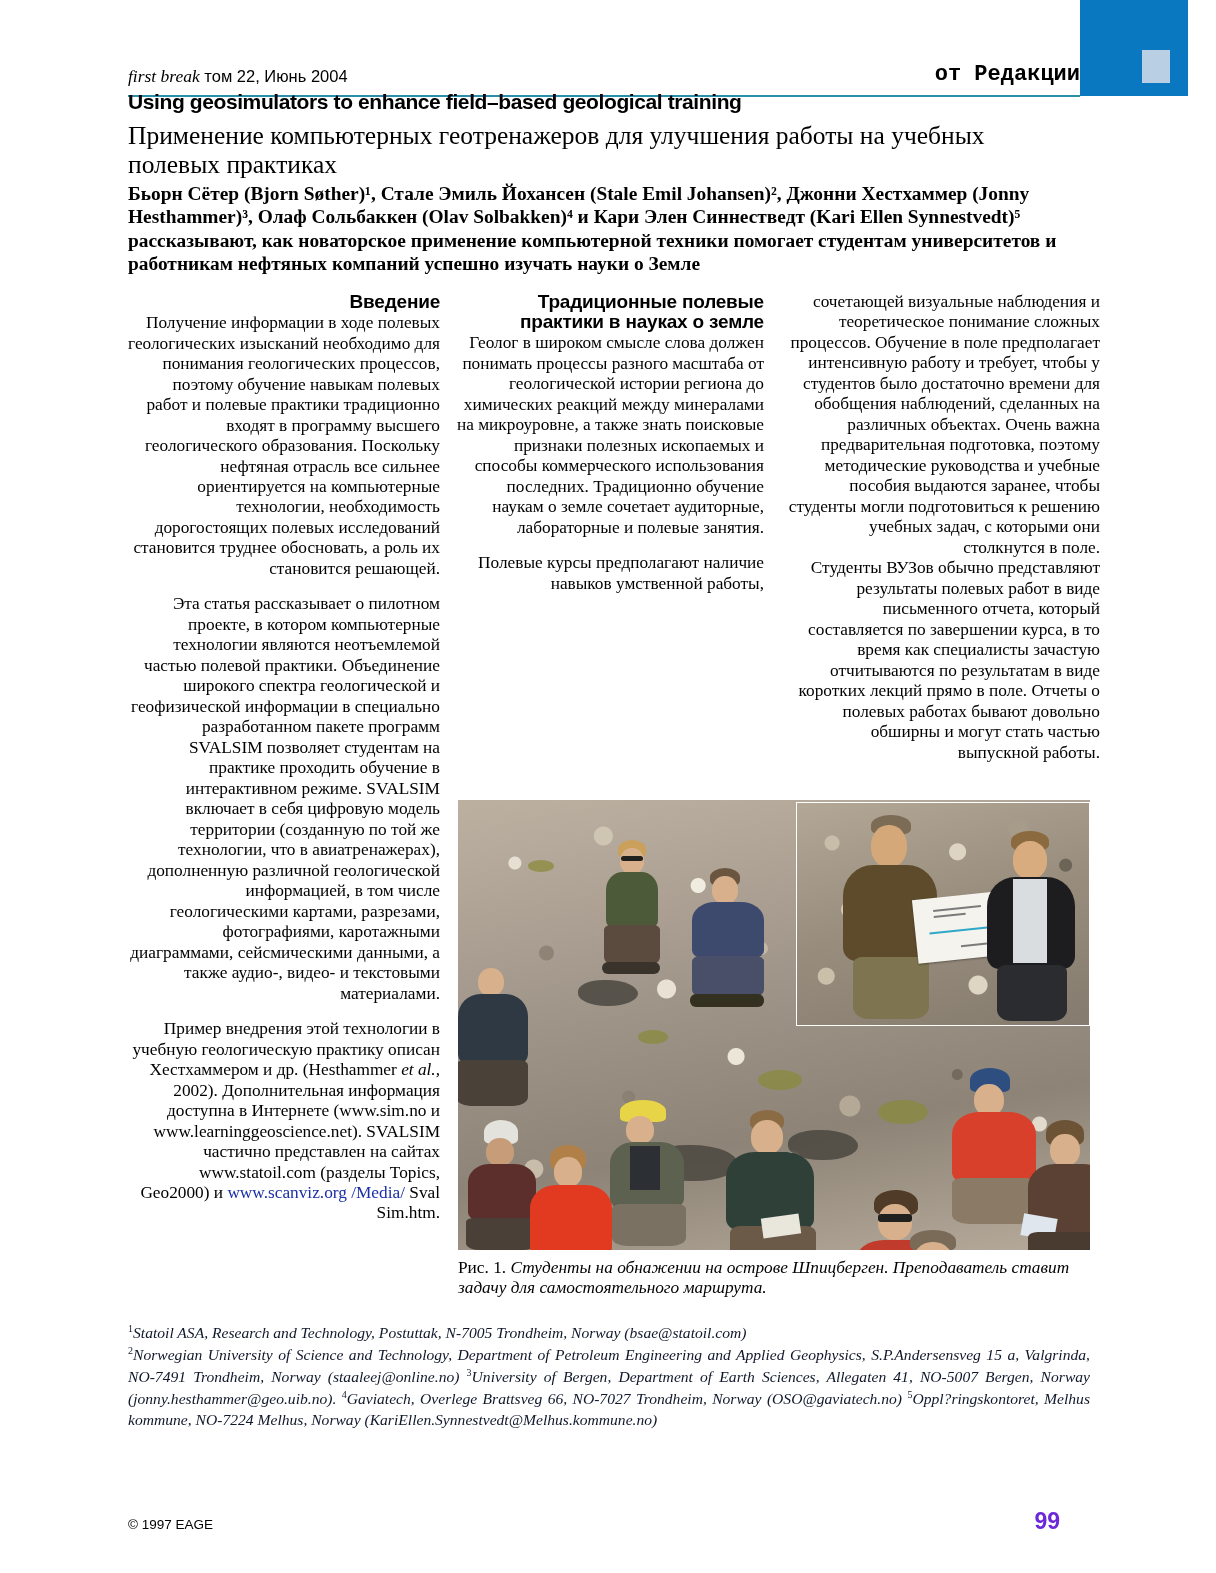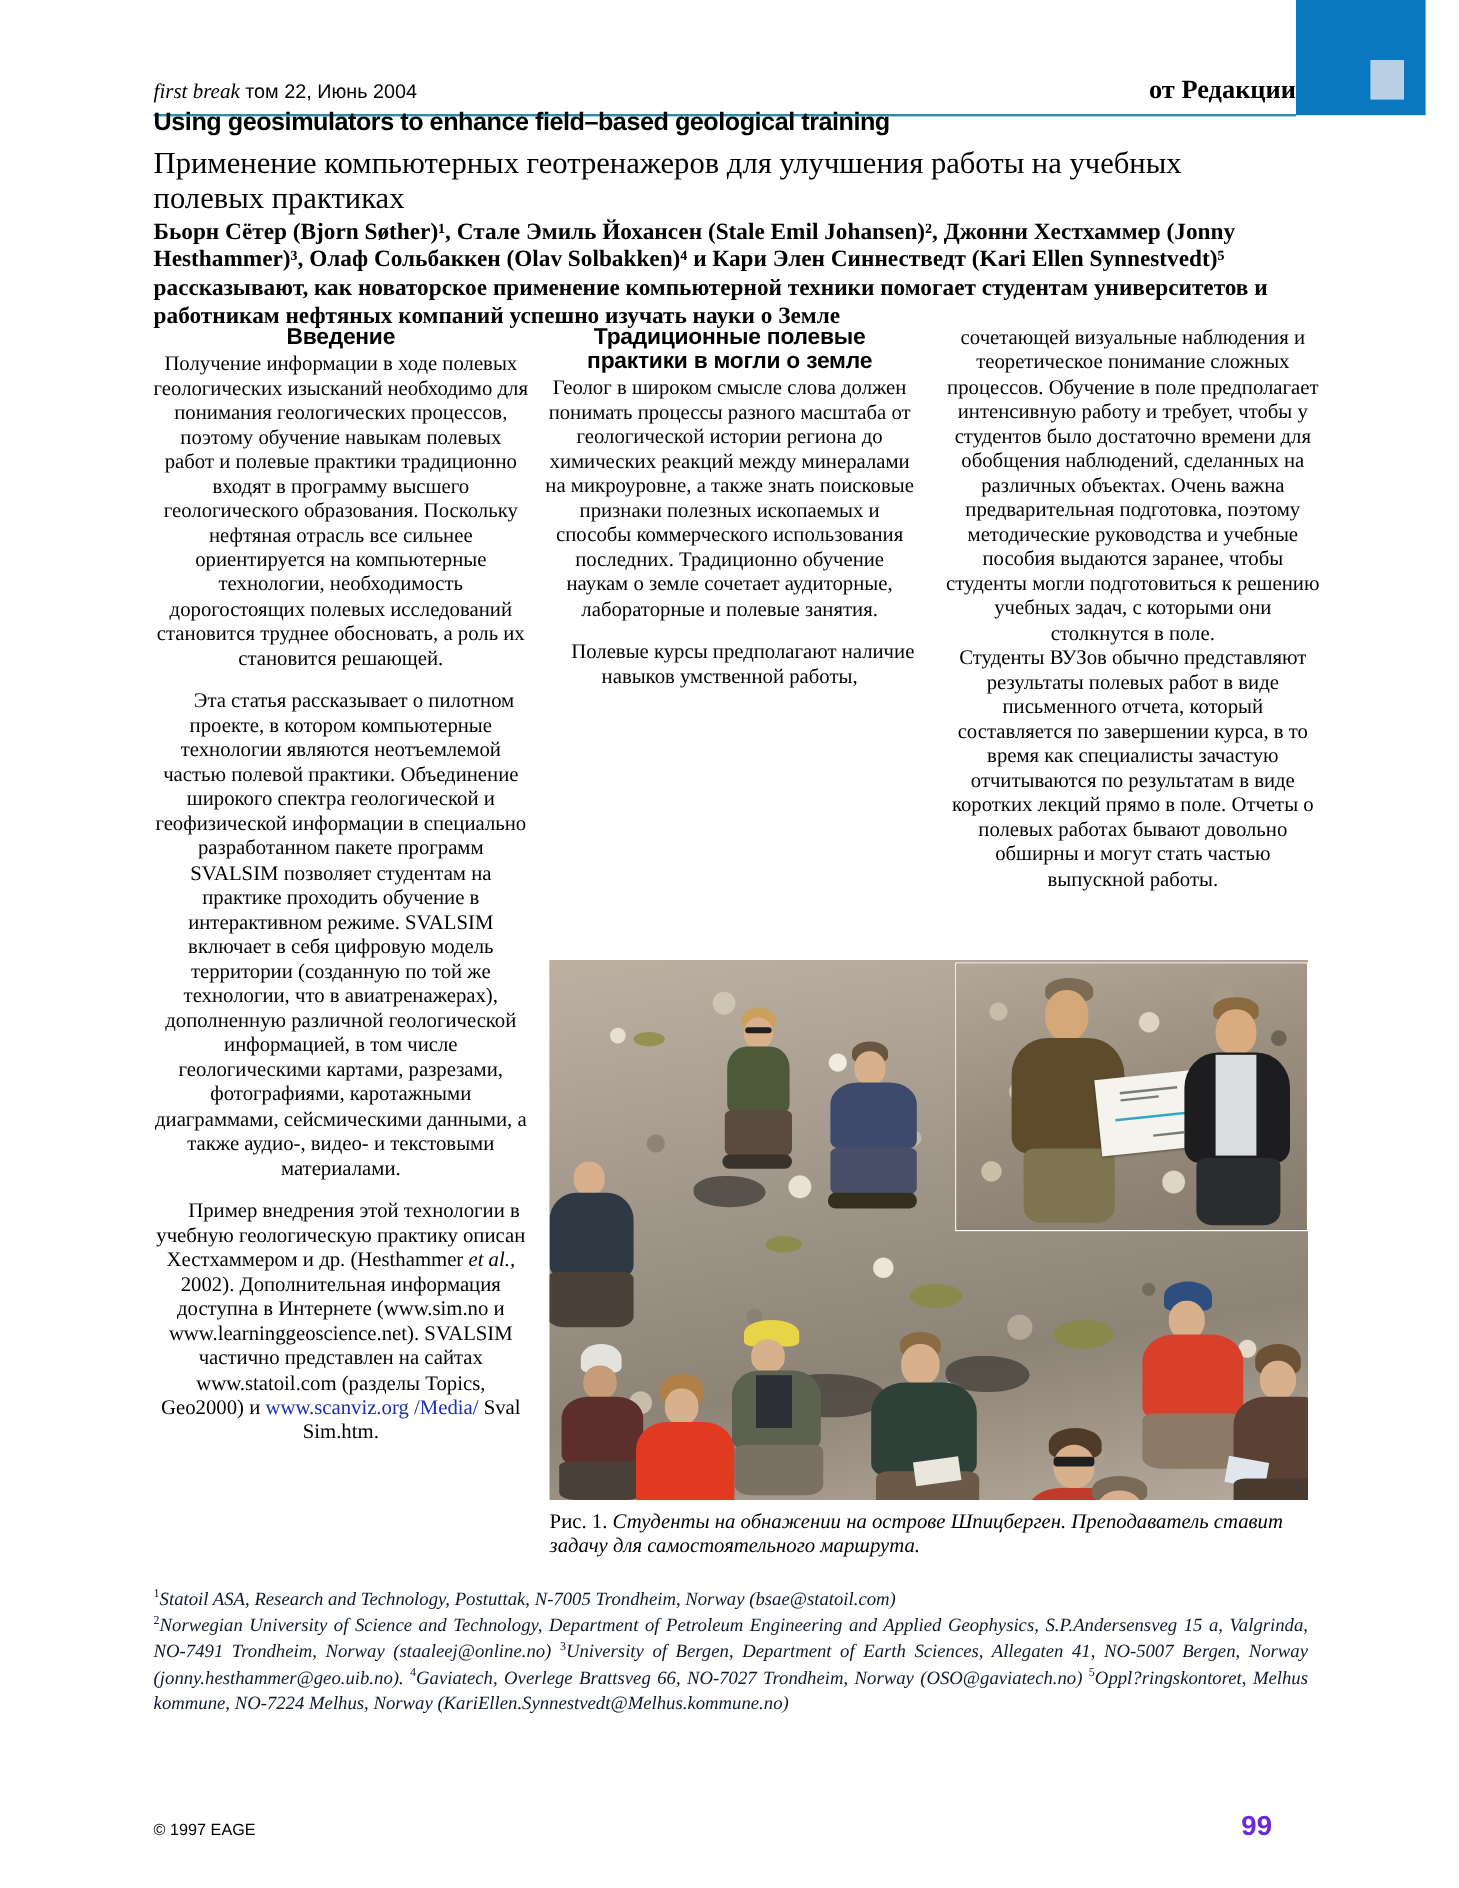--- a/index.html
+++ b/index.html
@@ -55,21 +55,21 @@
     font-family: "Liberation Serif", serif;
   }
   .masthead-left .vol {
     font-family: "Liberation Sans", sans-serif;
     font-size: 16.5px;
   }
   .masthead-right {
     position: absolute;
     right: 0;
     top: -4px;
-    font-family: Liberation Serif, serif;
+    font-family: Liberation Mono, monospace;
     font-weight: bold;
     font-size: 22px;
     color: #000;
     white-space: nowrap;
   }
   .rule-teal {
     position: absolute;
     left: 128px;
     top: 95px;
     width: 952px;
@@ -112,26 +112,26 @@
     font-family: "Liberation Serif", serif;
     font-weight: bold;
     font-size: 19.4px;
     line-height: 1.2;
     color: #000;
   }
 
   
   .col {
     position: absolute;
-    top: 272px;
+    top: 292px;
     width: 312px;
     font-size: 17.3px;
     line-height: 1.185;
     color: #000;
-    text-align: center;
+    text-align: right;
   }
   .col1 { left: 128px; }
   .col2 { left: 452px; }
   .col3 { left: 788px; }
 
   .sec-head {
     font-family: "Liberation Sans", sans-serif;
     font-weight: bold;
     font-size: 19px;
     line-height: 1.06;
@@ -346,21 +346,21 @@
   <div class="standfirst">Бьорн Сётер (Bjorn Søther)¹, Стале Эмиль Йохансен (Stale Emil Johansen)², Джонни Хестхаммер (Jonny Hesthammer)³, Олаф Сольбаккен (Olav Solbakken)⁴ и Кари Элен Синнестведт (Kari Ellen Synnestvedt)⁵ рассказывают, как новаторское применение компьютерной техники помогает студентам университетов и работникам нефтяных компаний успешно изучать науки о Земле</div>
 
   <div class="col col1">
     <div class="sec-head">Введение</div>
     <p class="tight">Получение информации в ходе полевых геологических изысканий необходимо для понимания геологических процессов, поэтому обучение навыкам полевых работ и полевые практики традиционно входят в программу высшего геологического образования. Поскольку нефтяная отрасль все сильнее ориентируется на компьютерные технологии, необходимость дорогостоящих полевых исследований становится труднее обосновать, а роль их становится решающей.</p>
     <p class="indent">Эта статья рассказывает о пилотном проекте, в котором компьютерные технологии являются неотъемлемой частью полевой практики. Объединение широкого спектра геологической и геофизической информации в специально разработанном пакете программ SVALSIM позволяет студентам на практике проходить обучение в интерактивном режиме. SVALSIM включает в себя цифровую модель территории (созданную по той же технологии, что в авиатренажерах), дополненную различной геологической информацией, в том числе геологическими картами, разрезами, фотографиями, каротажными диаграммами, сейсмическими данными, а также аудио-, видео- и текстовыми материалами.</p>
     <p class="indent"><span>Пример внедрения этой технологии в учебную геологическую практику описан Хестхаммером и др. (Hesthammer </span><em>et al.,</em><span> 2002). Дополнительная информация доступна в Интернете (www.sim.no и www.learninggeoscience.net). SVALSIM частично представлен на сайтах www.statoil.com (разделы Topics, Geo2000) и </span><span class="link">www.scanviz.org /Media/</span><span> Sval Sim.htm.</span></p>
   </div>
 
   <div class="col col2">
-    <div class="sec-head">Традиционные полевые практики в могли о земле</div>
+    <div class="sec-head">Традиционные полевые практики в науках о земле</div>
     <p class="tight">Геолог в широком смысле слова должен понимать процессы разного масштаба от геологической истории региона до химических реакций между минералами на микроуровне, а также знать поисковые признаки полезных ископаемых и способы коммерческого использования последних. Традиционно обучение наукам о земле сочетает аудиторные, лабораторные и полевые занятия.</p>
     <p class="indent">Полевые курсы предполагают наличие навыков умственной работы,</p>
   </div>
 
   <div class="col col3">
     <p class="tight">сочетающей визуальные наблюдения и теоретическое понимание сложных процессов. Обучение в поле предполагает интенсивную работу и требует, чтобы у студентов было достаточно времени для обобщения наблюдений, сделанных на различных объектах.  Очень важна предварительная подготовка, поэтому методические руководства и учебные пособия выдаются заранее, чтобы студенты могли подготовиться к решению учебных задач, с которыми они столкнутся в поле.</p>
     <p class="tight">Студенты ВУЗов обычно представляют результаты полевых работ в виде письменного отчета, который составляется по завершении курса, в то время как специалисты зачастую отчитываются по результатам в виде коротких лекций прямо в поле. Отчеты о полевых работах бывают довольно обширны и могут стать частью выпускной работы.</p>
   </div>
 
   <div class="figure">

